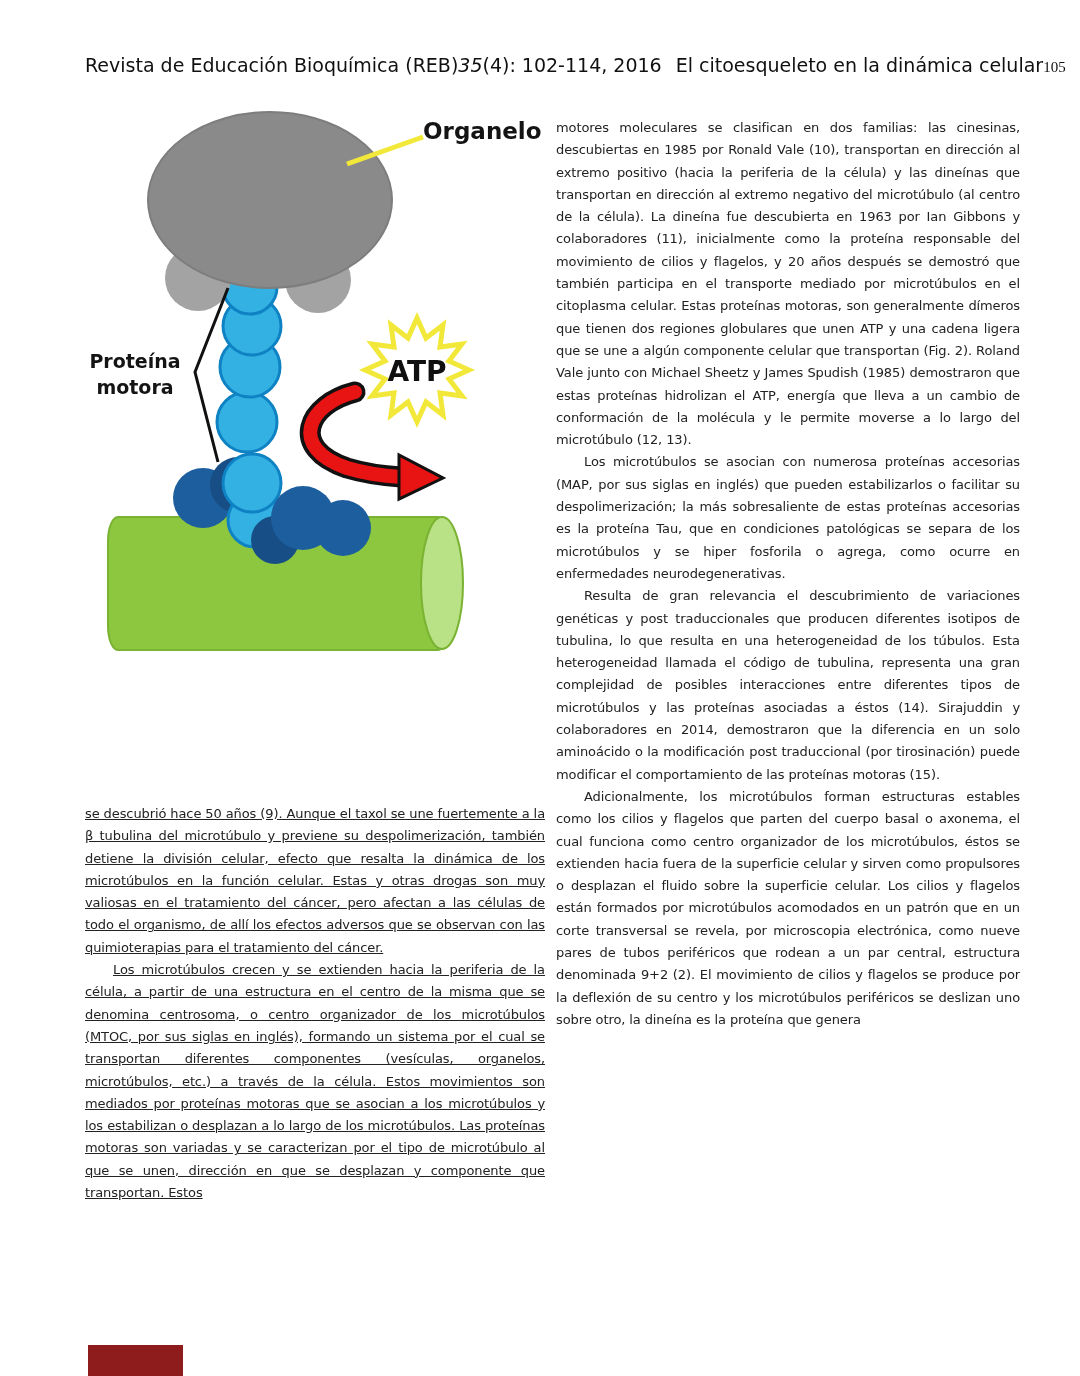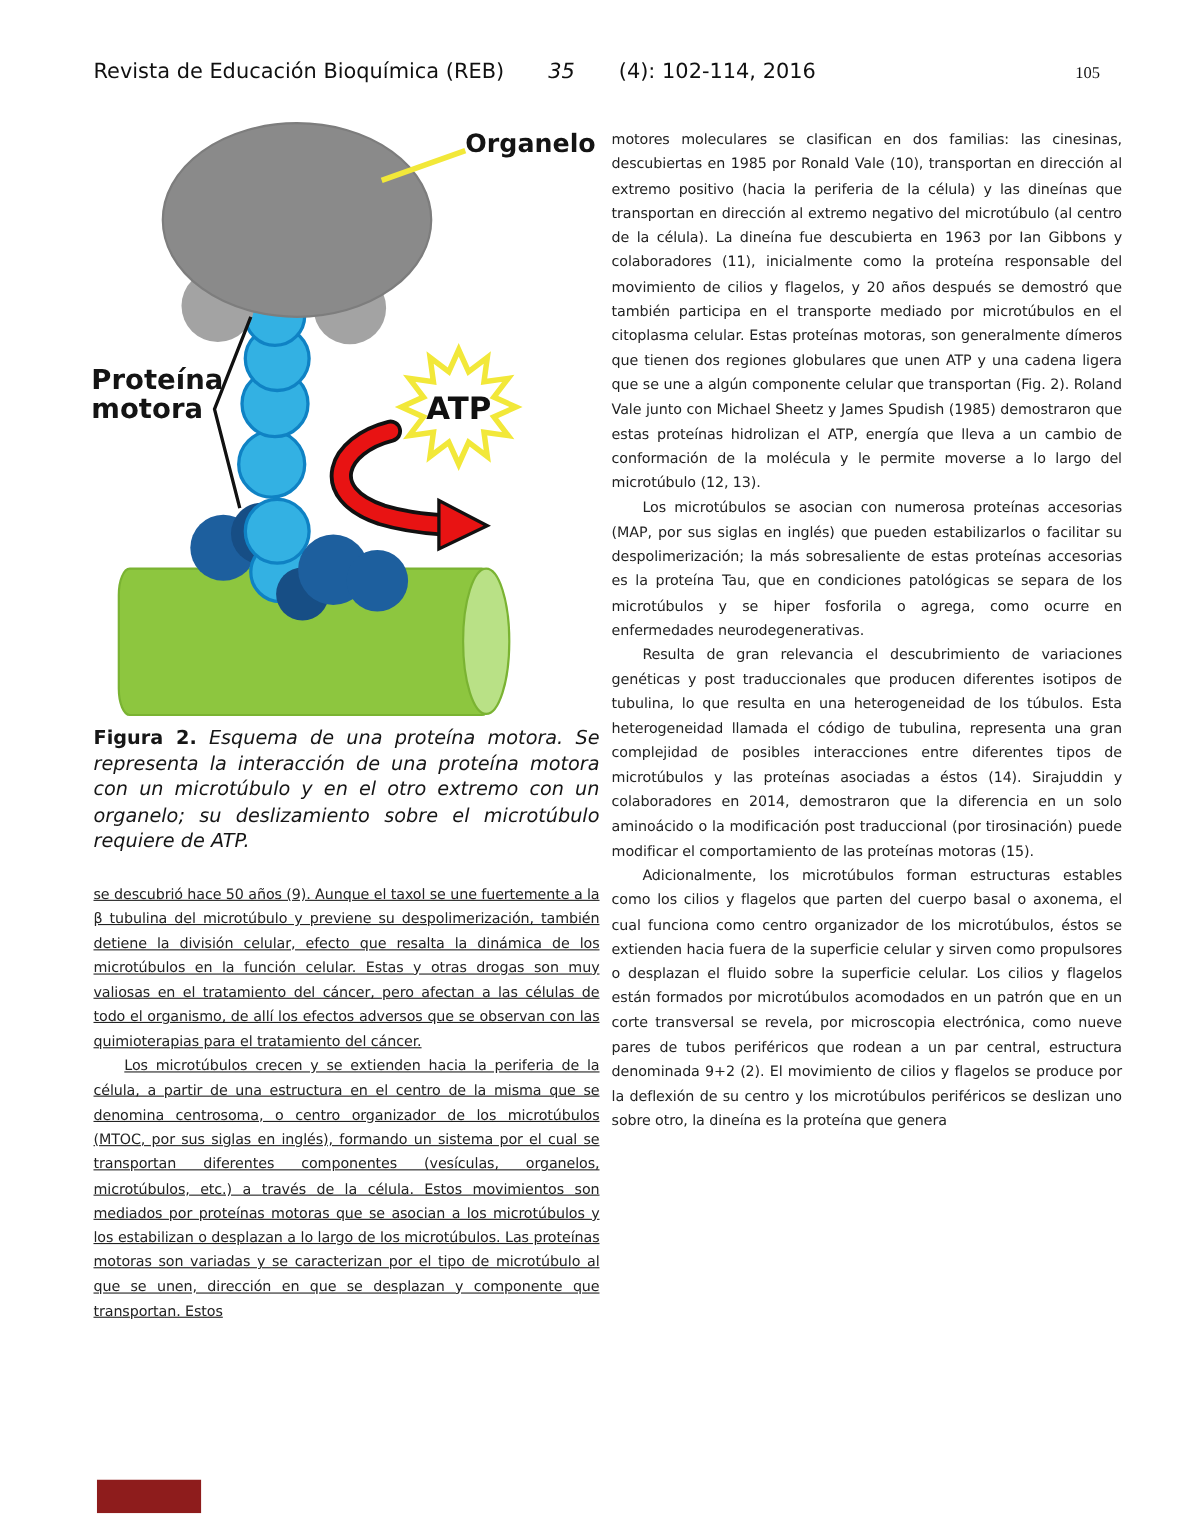--- a/index.html
+++ b/index.html
@@ -3,30 +3,30 @@
 <meta charset="utf-8">
 <style>
   html,body{margin:0;padding:0;background:#ffffff;}
   .page{
     position:relative;width:1080px;height:1376px;background:#ffffff;overflow:hidden;
     font-family:"DejaVu Sans","Liberation Sans",sans-serif;color:#1d1d1d;
   }
   
   .header{
     position:absolute;left:85px;top:54px;width:915px;
-    display:flex;align-items:baseline;font-size:19px;color:#101010;white-space:nowrap;gap:40px;
+    display:flex;align-items:baseline;font-size:19px;color:#101010;white-space:nowrap;
   }
   .header .ital{font-style:italic;}
   .header .art-title{margin-left:14px;}
   .header .pageno{margin-left:auto;font-size:15px;font-family:Liberation Serif, serif;}
   
   .figure-wrap{position:absolute;left:85px;top:100px;width:460px;height:560px;}
   .fig-label{position:absolute;font-weight:bold;color:#141414;text-align:center;}
   .lbl-organelo{left:338px;top:18px;font-size:23px;}
-  .lbl-proteina{left:-2px;top:233px;width:104px;text-align:left;font-size:25px;line-height:26px;}
+  .lbl-proteina{left:-2px;top:248px;width:104px;text-align:center;font-size:19px;line-height:26px;}
   
   .caption{
     position:absolute;left:85px;top:660px;width:460px;margin:0;
     font-size:17.5px;line-height:23.5px;text-align:justify;color:#161616;
   }
   .cap-label{font-weight:bold;font-style:normal;}
   .cap-text{font-style:italic;}
   
   .col{position:absolute;width:460px;font-size:13px;line-height:22.3px;
        text-align:justify;color:#222;letter-spacing:-0.1px;margin-top:20px;}
@@ -39,20 +39,21 @@
 </style>
 </head>
 <body>
 
 <div class="page">
 
   <div class="header">
     <span>Revista de Educación Bioquímica (REB) </span>
       <span class="ital">35</span>
       <span>(4): 102-114, 2016</span>
+    <span class="art-title">El citoesqueleto en la dinámica celular</span>
     <span class="pageno">105</span>
   </div>
 
   <div class="figure-wrap">
     <svg width="460" height="560" viewBox="0 0 460 560">
 
       <g>
         <rect x="23" y="417" width="340" height="133" rx="10" ry="24" stroke="#7ab332" stroke-width="2" fill="#8dc63f"></rect>
         <ellipse cx="357" cy="483" rx="21" ry="66" stroke="#7ab332" stroke-width="2" fill="#b9e186"></ellipse>
       </g>
@@ -96,21 +97,20 @@
       <g>
         <polygon points="384,270 364,261 377,244 355,247 358,225 341,238 332,218 323,238 306,225 309,247 287,244 300,261 280,270 300,279 287,296 309,293 306,315 323,302 332,322 341,302 358,315 355,293 377,296 364,279" fill="#ffffff" stroke-width="5" stroke-linejoin="miter" stroke="#f2e839"></polygon>
         <text x="332" y="281" text-anchor="middle" font-size="28" font-weight="bold" fill="#101010">ATP</text>
       </g>
     </svg>
 
     <div class="fig-label lbl-organelo">Organelo</div>
     <div class="fig-label lbl-proteina">Proteína motora</div>
   </div>
 
-  <p class="caption"><span class="cap-label">Figura 2.</span> <span class="cap-text">Esquema de una proteína motora. Se representa la interacción de una proteína motora con un microtúbulo y en el otro extremo con un organelo; su deslizamiento sobre el microtúbulo requiere de ATP.</span></p>
 
   <div class="col col-left">
     <p>se descubrió hace 50 años (9). Aunque el taxol se une fuertemente a la β tubulina del microtúbulo y previene su despolimerización, también detiene la división celular, efecto que resalta la dinámica de los microtúbulos en la función celular. Estas y otras drogas son muy valiosas en el tratamiento del cáncer, pero afectan a las células de todo el organismo, de allí los efectos adversos que se observan con las quimioterapias para el tratamiento del cáncer.</p>
     <p class="indent">Los microtúbulos crecen y se extienden hacia la periferia de la célula, a partir de una estructura en el centro de la misma que se denomina centrosoma, o centro organizador de los microtúbulos (MTOC, por sus siglas en inglés), formando un sistema por el cual se transportan diferentes componentes (vesículas, organelos, microtúbulos, etc.) a través de la célula. Estos movimientos son mediados por proteínas motoras que se asocian a los microtúbulos y los estabilizan o desplazan a lo largo de los microtúbulos. Las proteínas motoras son variadas y se caracterizan por el tipo de microtúbulo al que se unen, dirección en que se desplazan y componente que transportan. Estos</p>
   </div>
 
   <div class="col col-right">
     <p>motores moleculares se clasifican en dos familias: las cinesinas, descubiertas en 1985 por Ronald Vale (10), transportan en dirección al extremo positivo (hacia la periferia de la célula) y las dineínas que transportan en dirección al extremo negativo del microtúbulo (al centro de la célula). La dineína fue descubierta en 1963 por Ian Gibbons y colaboradores (11), inicialmente como la proteína responsable del movimiento de cilios y flagelos, y 20 años después se demostró que también participa en el transporte mediado por microtúbulos en el citoplasma celular. Estas proteínas motoras, son generalmente dímeros que tienen dos regiones globulares que unen ATP y una cadena ligera que se une a algún componente celular que transportan (Fig. 2). Roland Vale junto con Michael Sheetz y James Spudish (1985) demostraron que estas proteínas hidrolizan el ATP, energía que lleva a un cambio de conformación de la molécula y le permite moverse a lo largo del microtúbulo (12, 13).</p>
     <p class="indent">Los microtúbulos se asocian con numerosa proteínas accesorias (MAP, por sus siglas en inglés) que pueden estabilizarlos o facilitar su despolimerización; la más sobresaliente de estas proteínas accesorias es la proteína Tau, que en condiciones patológicas se separa de los microtúbulos y se hiper fosforila o agrega, como ocurre en enfermedades neurodegenerativas.</p>
     <p class="indent">Resulta de gran relevancia el descubrimiento de variaciones genéticas y post traduccionales que producen diferentes isotipos de tubulina, lo que resulta en una heterogeneidad de los túbulos. Esta heterogeneidad llamada el código de tubulina, representa una gran complejidad de posibles interacciones entre diferentes tipos de microtúbulos y las proteínas asociadas a éstos (14). Sirajuddin y colaboradores en 2014, demostraron que la diferencia en un solo aminoácido o la modificación post traduccional (por tirosinación) puede modificar el comportamiento de las proteínas motoras (15).</p>

